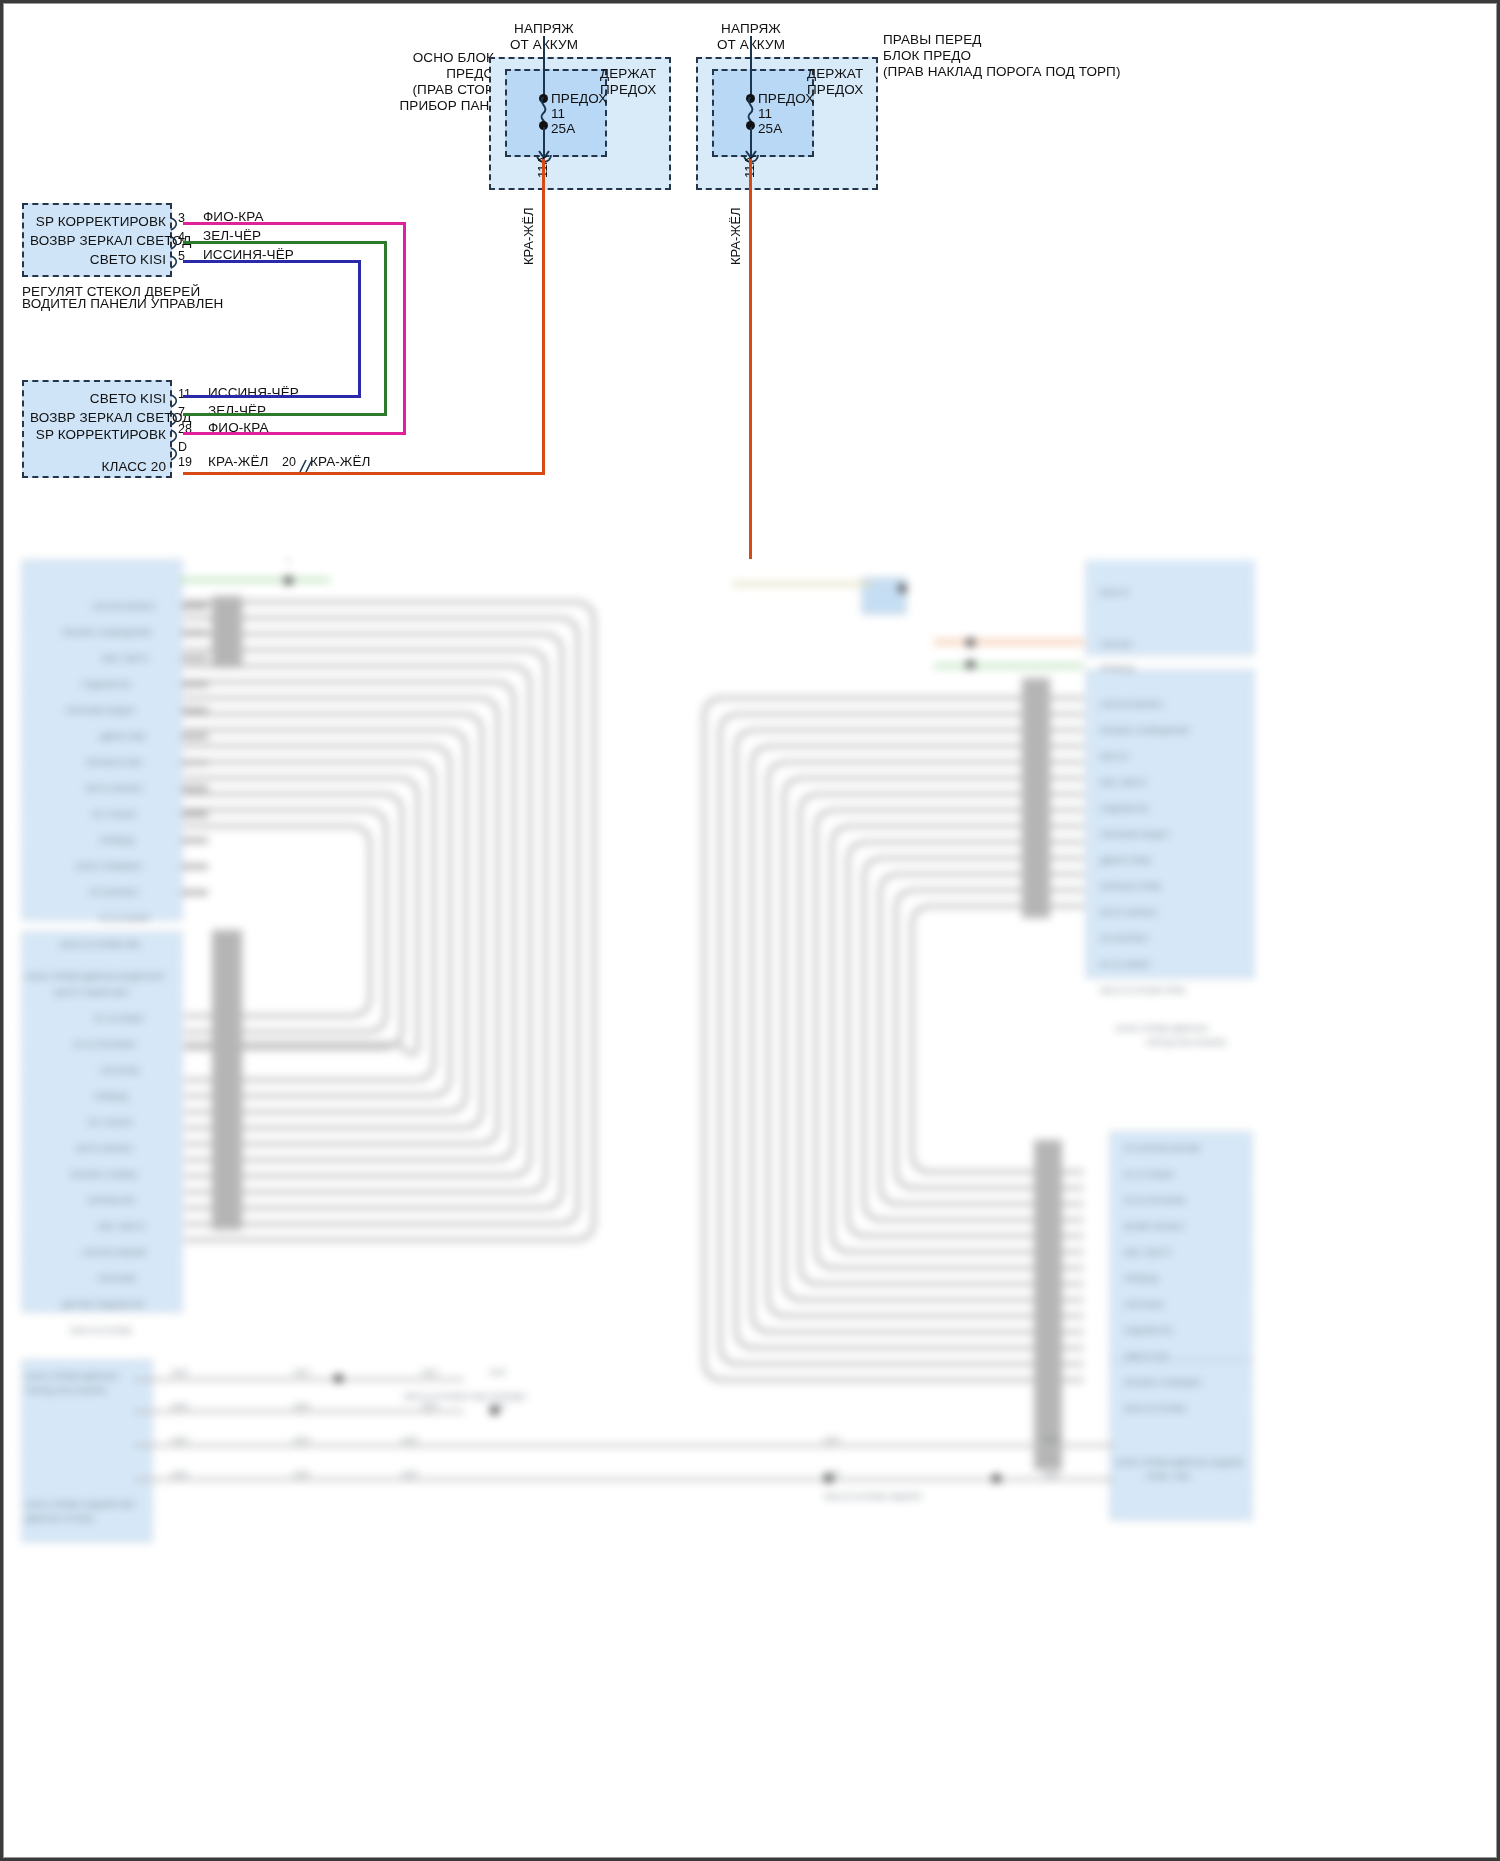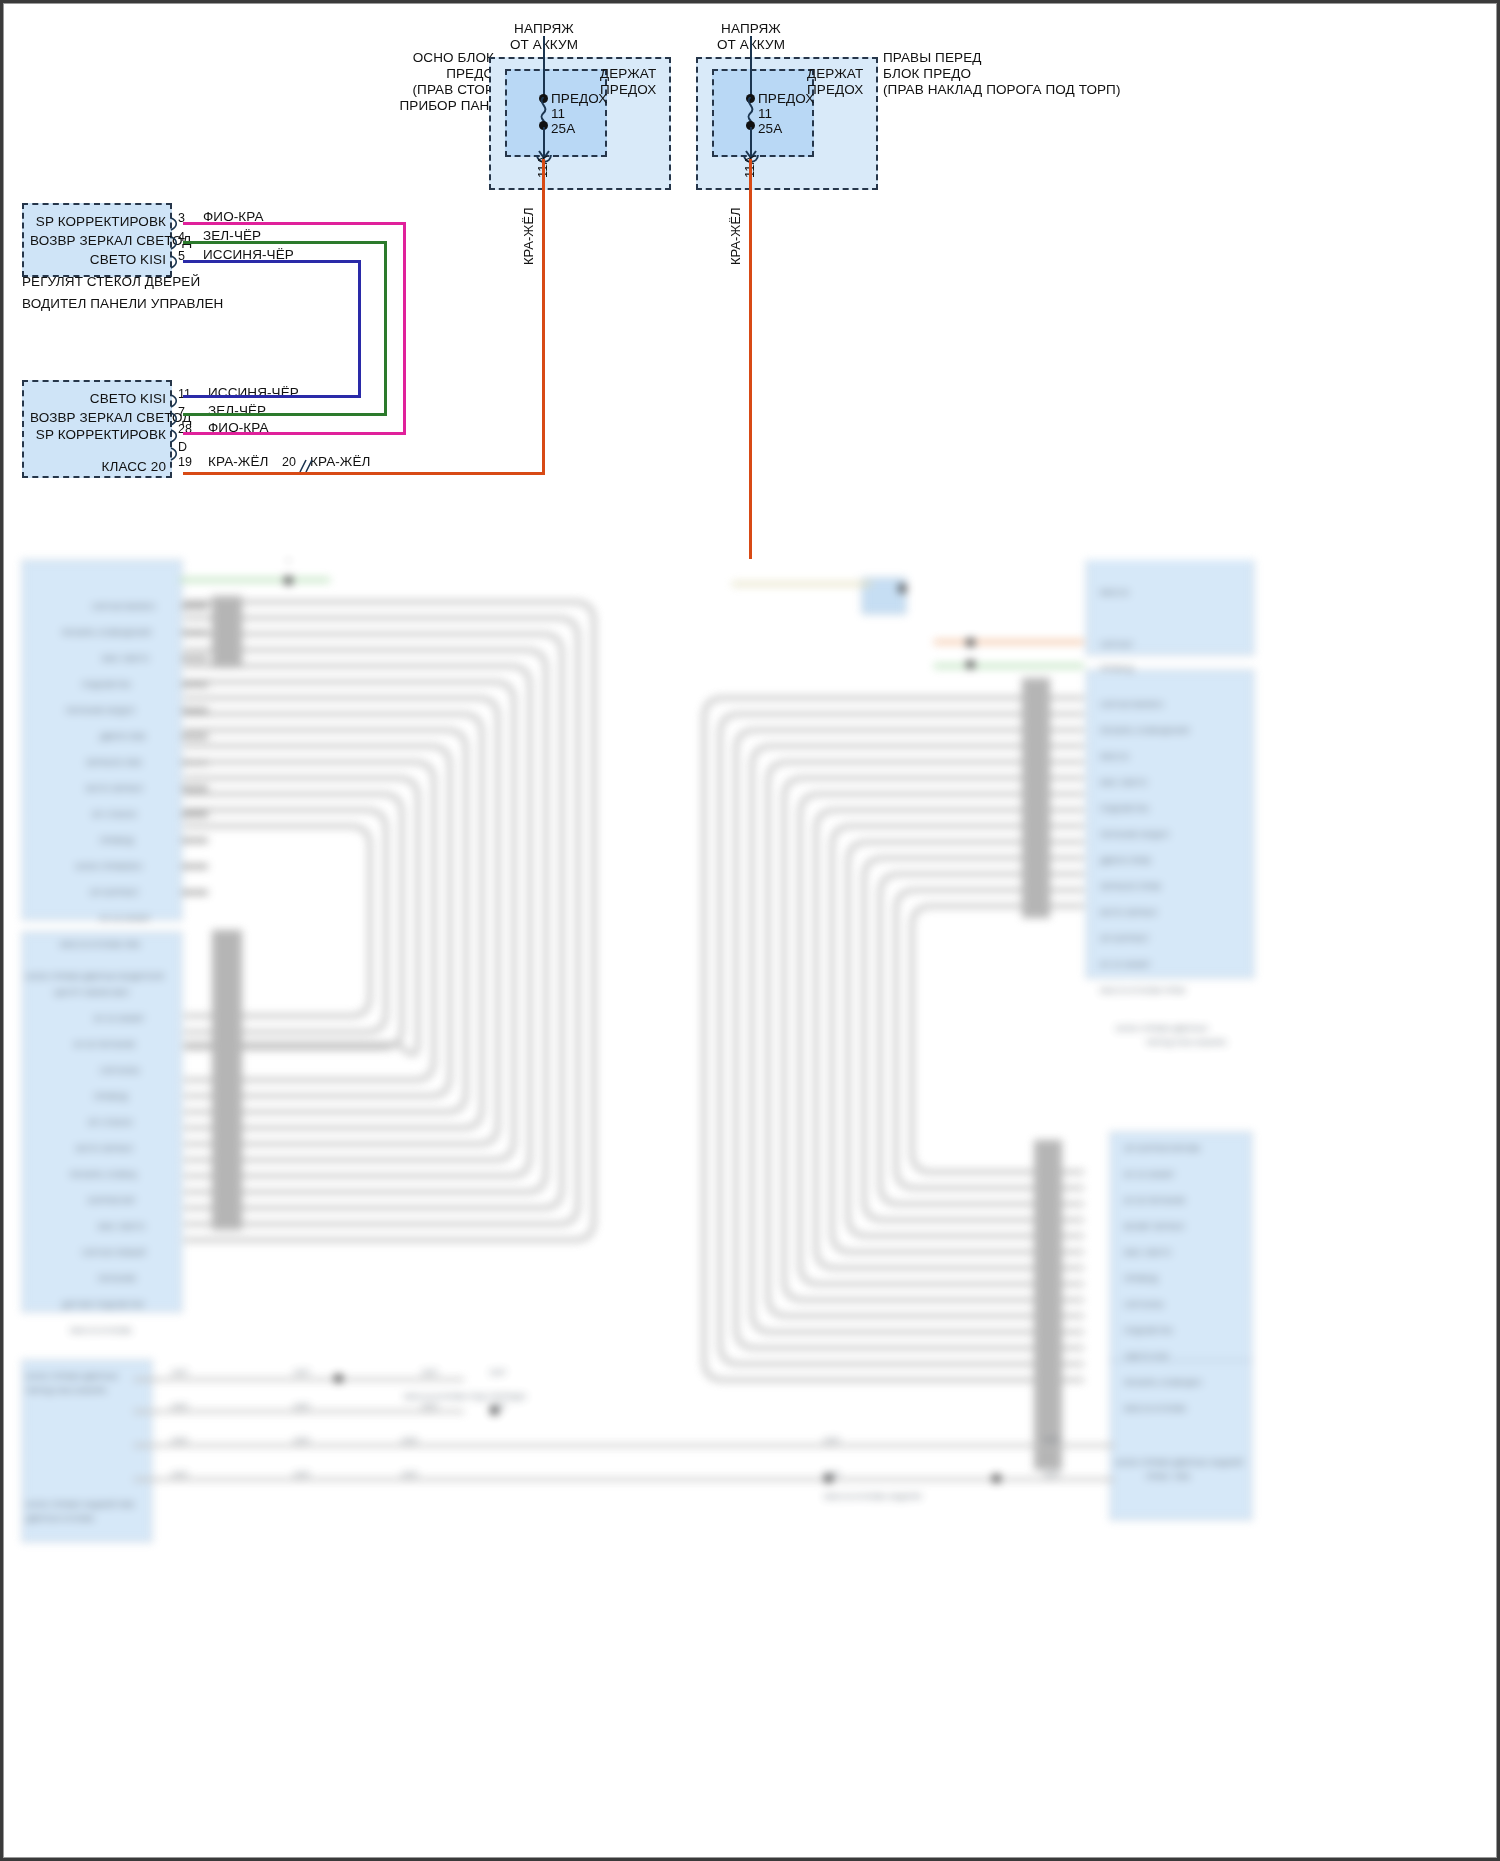--- a/index.html
+++ b/index.html
@@ -176,21 +176,21 @@
 
   <div class="txt c" style="left:676px; top:21px; width:150px;">НАПРЯЖ</div>
   <div class="txt c" style="left:676px; top:37px; width:150px;">ОТ АККУМ</div>
 
   <div class="blk-dashed light" style="left:696px; top:57px; width:182px; height:133px;"></div>
   <div class="blk-dashed mid" style="left:712px; top:69px; width:102px; height:88px;"></div>
 
   <div class="txt" style="left:807px; top:66px;">ДЕРЖАТ</div>
   <div class="txt" style="left:807px; top:82px;">ПРЕДОХ</div>
 
-  <div class="txt" style="left:883px; top:50px; line-height:16px;">ПРАВЫ ПЕРЕД
+  <div class="txt" style="left:883px; top:32px; line-height:16px;">ПРАВЫ ПЕРЕД
 БЛОК ПРЕДО
 (ПРАВ НАКЛАД ПОРОГА ПОД ТОРП)</div>
 
   <div class="line-v" style="left:750px; top:36px; height:62px;"></div>
   <div class="dot" style="left:746px; top:94px;"></div>
   <svg style="position:absolute; left:742px; top:97px;" width="18" height="28" viewBox="0 0 18 28">
     <path d="M8.5 0 C 2 6, 15 10, 8.5 16 C 2 22, 13 24, 8.5 28" fill="none" stroke="#1b3550" stroke-width="2"></path>
   </svg>
   <div class="dot" style="left:746px; top:121px;"></div>
   <div class="line-v" style="left:750px; top:127px; height:22px;"></div>
@@ -223,21 +223,21 @@
   </svg>
 
   <div class="txt" style="left:178px; top:210px; font-size:12.5px;">3</div>
   <div class="txt" style="left:178px; top:229px; font-size:12.5px;">4</div>
   <div class="txt" style="left:178px; top:248px; font-size:12.5px;">5</div>
 
   <div class="txt" style="left:203px; top:209px;">ФИО-КРА</div>
   <div class="txt" style="left:203px; top:228px;">ЗЕЛ-ЧЁР</div>
   <div class="txt" style="left:203px; top:247px;">ИССИНЯ-ЧЁР</div>
 
-  <div class="txt" style="left:22px; top:274px;">РЕГУЛЯТ СТЕКОЛ ДВЕРЕЙ</div>
+  <div class="txt" style="left:22px; top:284px;">РЕГУЛЯТ СТЕКОЛ ДВЕРЕЙ</div>
   <div class="txt" style="left:22px; top:296px;">ВОДИТЕЛ ПАНЕЛИ УПРАВЛЕН</div>
 
   <div class="blk-dashed" style="left:22px; top:380px; width:150px; height:98px;"></div>
 
   <div class="txt r" style="left:30px; top:391px; width:136px;">СВЕТО KISI</div>
   <div class="txt r" style="left:30px; top:410px; width:136px;">ВОЗВР ЗЕРКАЛ СВЕТОД</div>
   <div class="txt r" style="left:30px; top:427px; width:136px;">SP КОРРЕКТИРОВК</div>
   <div class="txt r" style="left:30px; top:459px; width:136px;">КЛАСС 20</div>
 
   <svg style="position:absolute; left:168px; top:384px;" width="14" height="92" viewBox="0 0 14 92">

